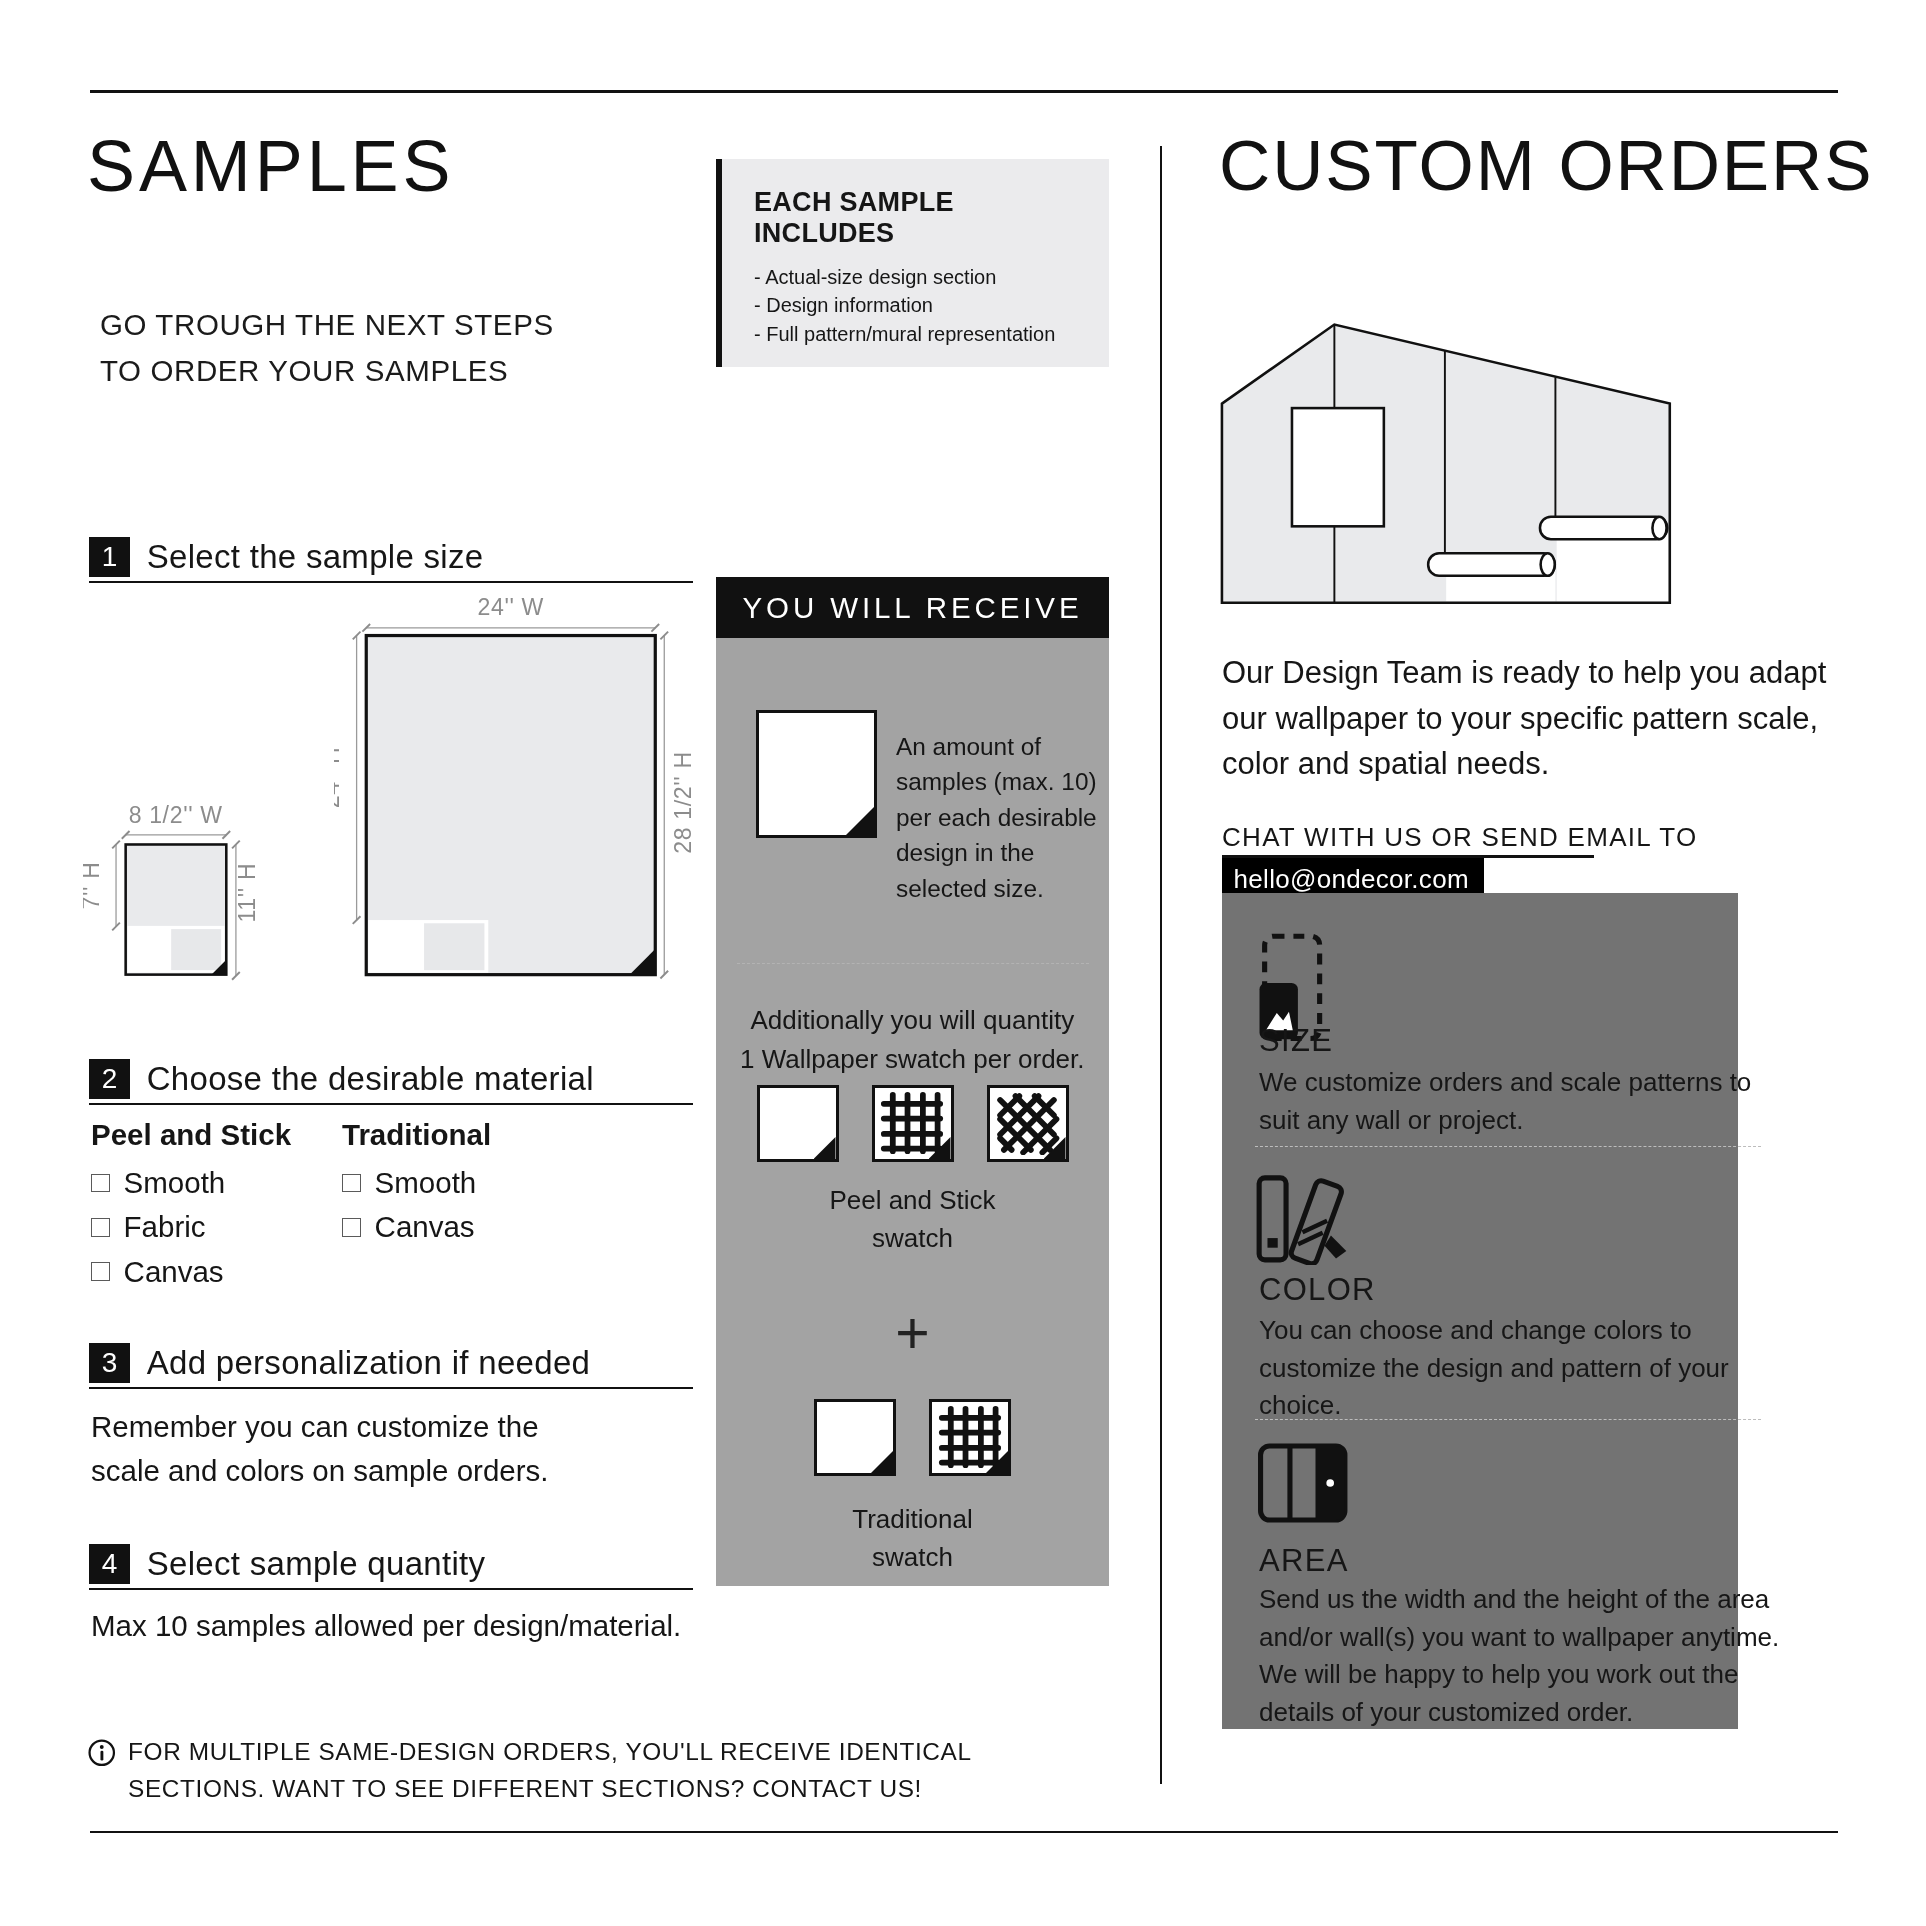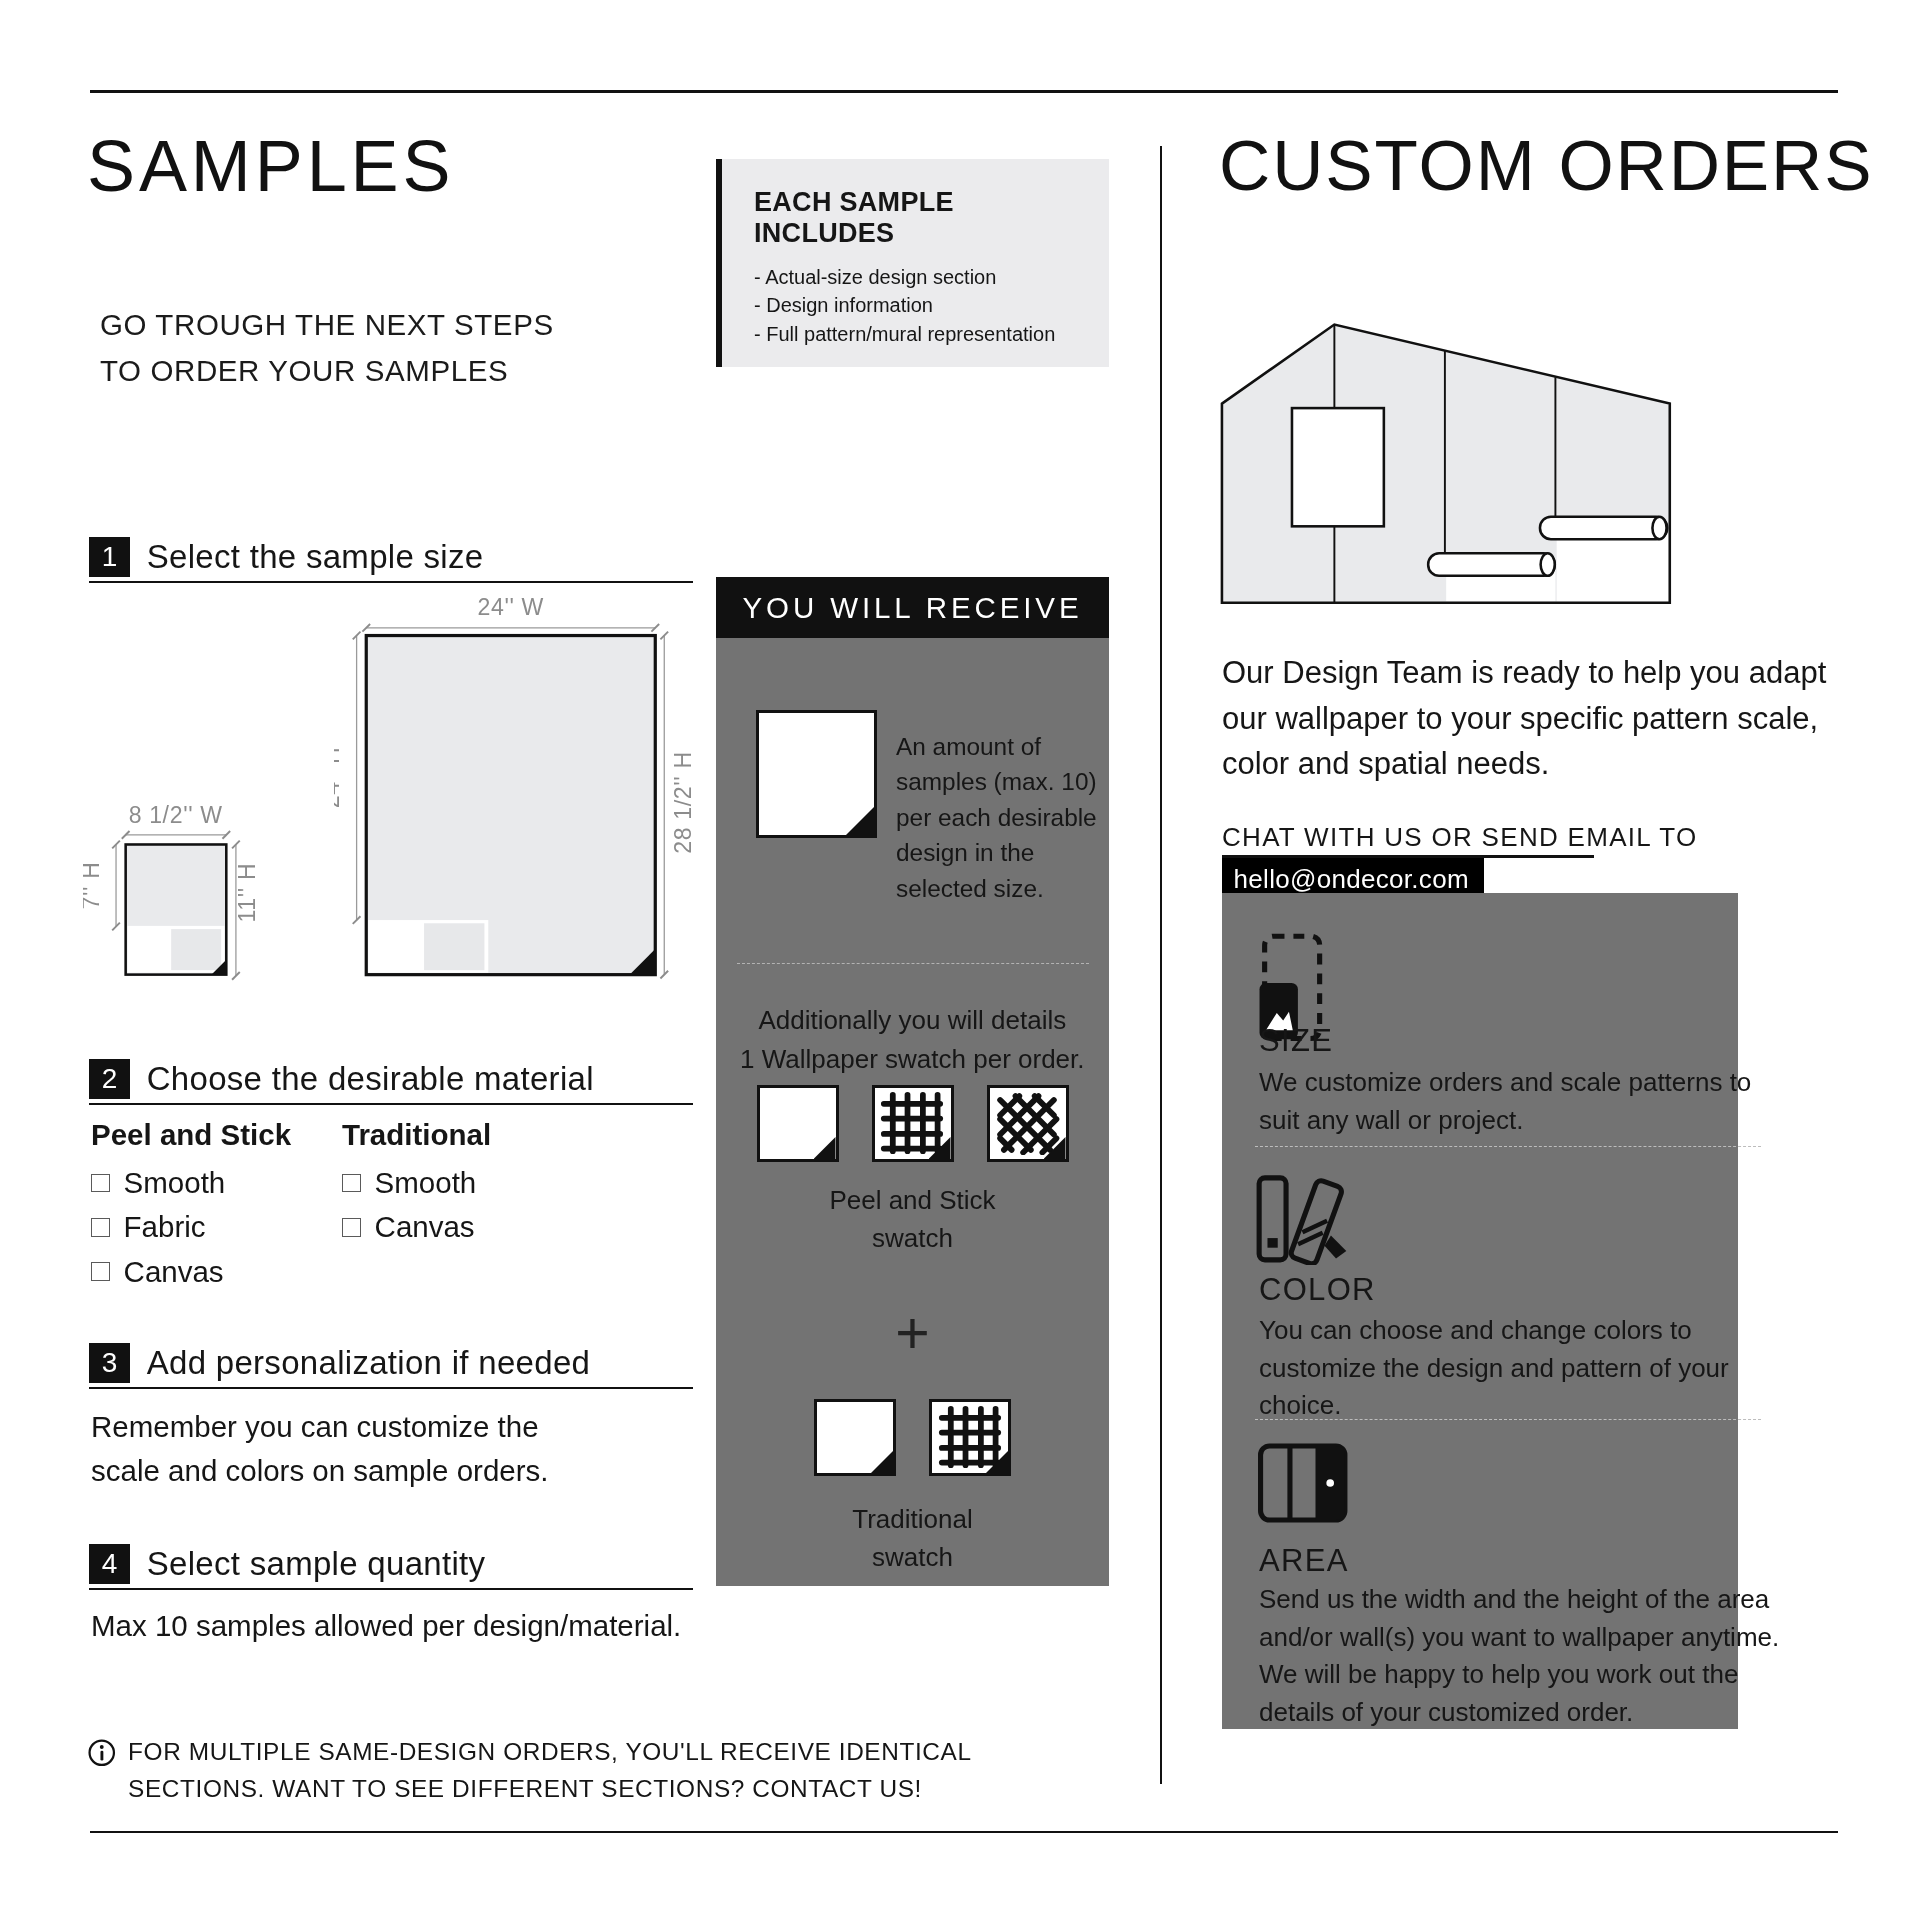--- a/index.html
+++ b/index.html
@@ -37,21 +37,21 @@
     font-size:29.5px; font-weight:300; }
   .checkbox { width:18.6px; height:18.6px; border:1.9px solid #5a5a5a; background:#fff; flex:0 0 auto; }
 
   .note { position:absolute; left:87px; top:1734px; display:flex; gap:11.6px; align-items:flex-start; }
   .note-text { font-size:24.4px; font-weight:300; letter-spacing:0.6px; line-height:1.5; }
 
   
   .receive-bar { position:absolute; left:716px; top:577px; width:393px; height:62px;
     background:#111; color:#fff; font-size:29.5px; font-weight:300; letter-spacing:3.9px;
     display:flex; align-items:center; justify-content:center;text-align:center; }
-  .receive-box { position:absolute; left:716px; top:638px; width:393px; height:948px; background:#737373; }
+  .receive-box { position:absolute; left:716px; top:638px; width:393px; height:948px; background:#a3a3a3; }
   .paper-icon { position:absolute; left:40px; top:72px; width:121px; height:128px;
     background:#fff; border:3.2px solid #111; }
   .corner { position:absolute; right:0; bottom:0; width:28px; height:28px; background:#111;
     clip-path:polygon(100% 0, 100% 100%, 0 100%); }
   .samples-text { position:absolute; left:180px; top:91px; width:215px;
     font-size:24.4px; font-weight:300; line-height:1.45; }
   .dashed { position:absolute; border-top:1.9px dashed #b3b3b3; }
   .add-text { position:absolute; left:10.3px; top:363px; width:372px; text-align:center;
     font-size:26px; font-weight:300; line-height:1.5; }
   .swatch-row { position:absolute; left:0; width:393px; display:flex; justify-content:center; gap:33px; }
@@ -220,21 +220,21 @@
 
   <div class="receive-box">
     <div class="paper-icon">
       <div class="corner"></div>
     </div>
     <div class="samples-text">An amount of samples (max. 10) per each desirable design in the selected size.</div>
 
     <div class="dashed" style="left:20.5px; top:325px; width:352px;"></div>
 
     <div class="add-text">
-      <div>Additionally you will details</div>
+      <div>Additionally you will quantity</div>
       <div>1 Wallpaper swatch per order.</div>
     </div>
 
     <div class="swatch-row" style="top:447px;">
       <div class="swatch">
         <div class="corner"></div>
       </div>
       <div class="swatch">
         <svg width="68" height="64" viewBox="0 0 100 100">
           <g stroke="#111" stroke-width="9" stroke-linecap="round">

